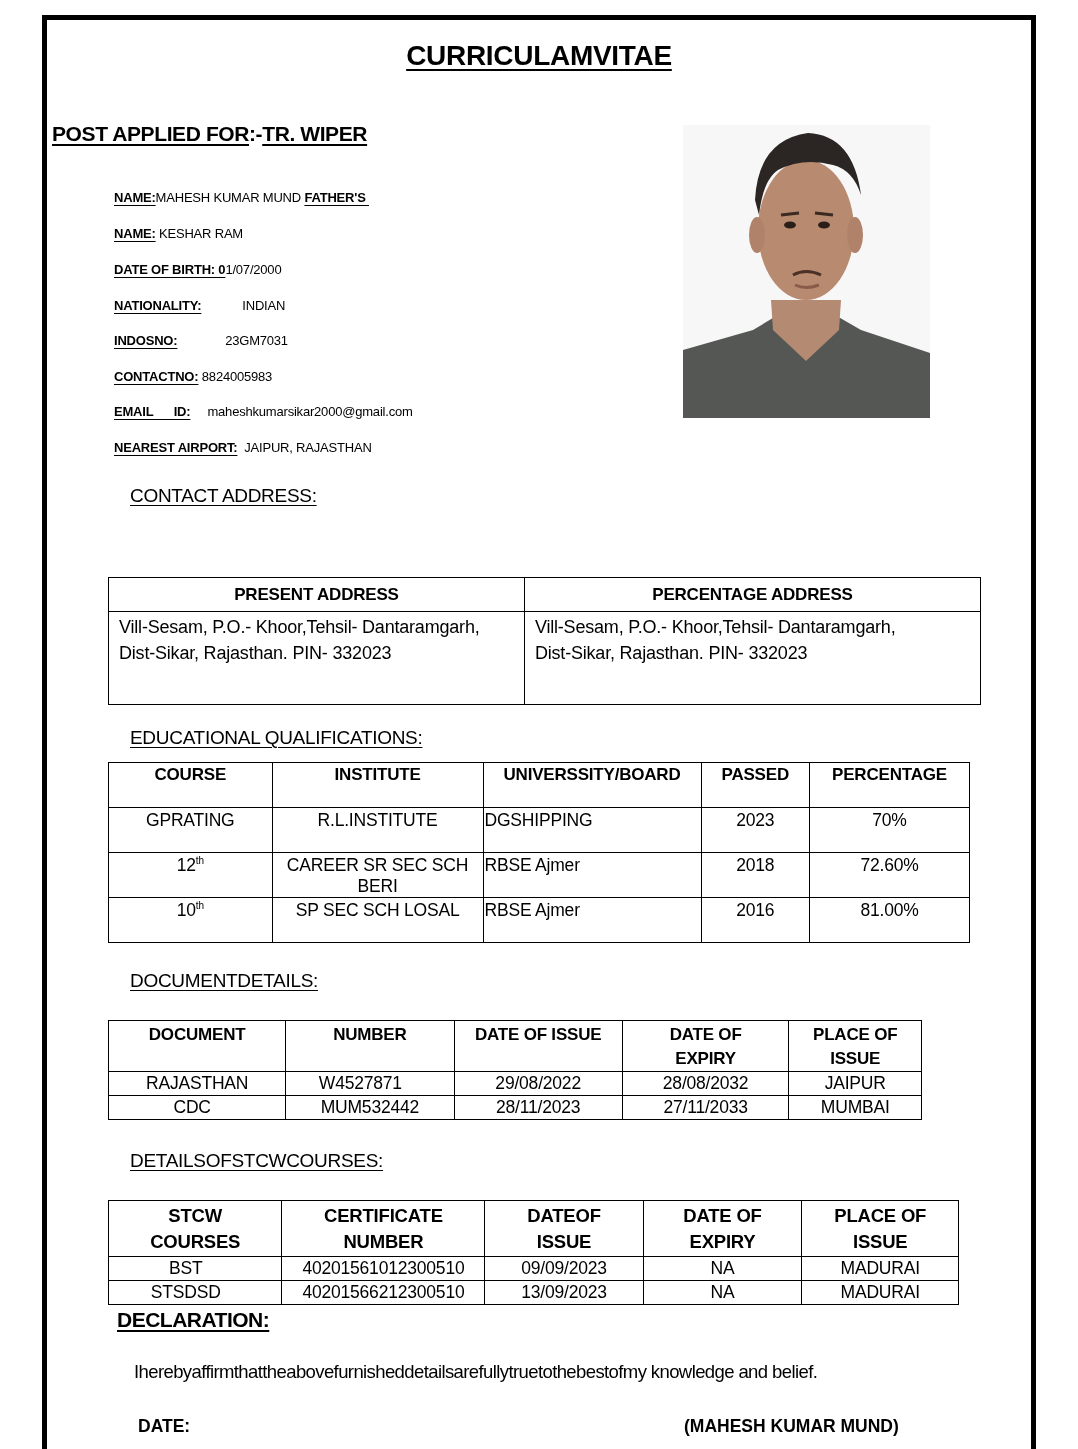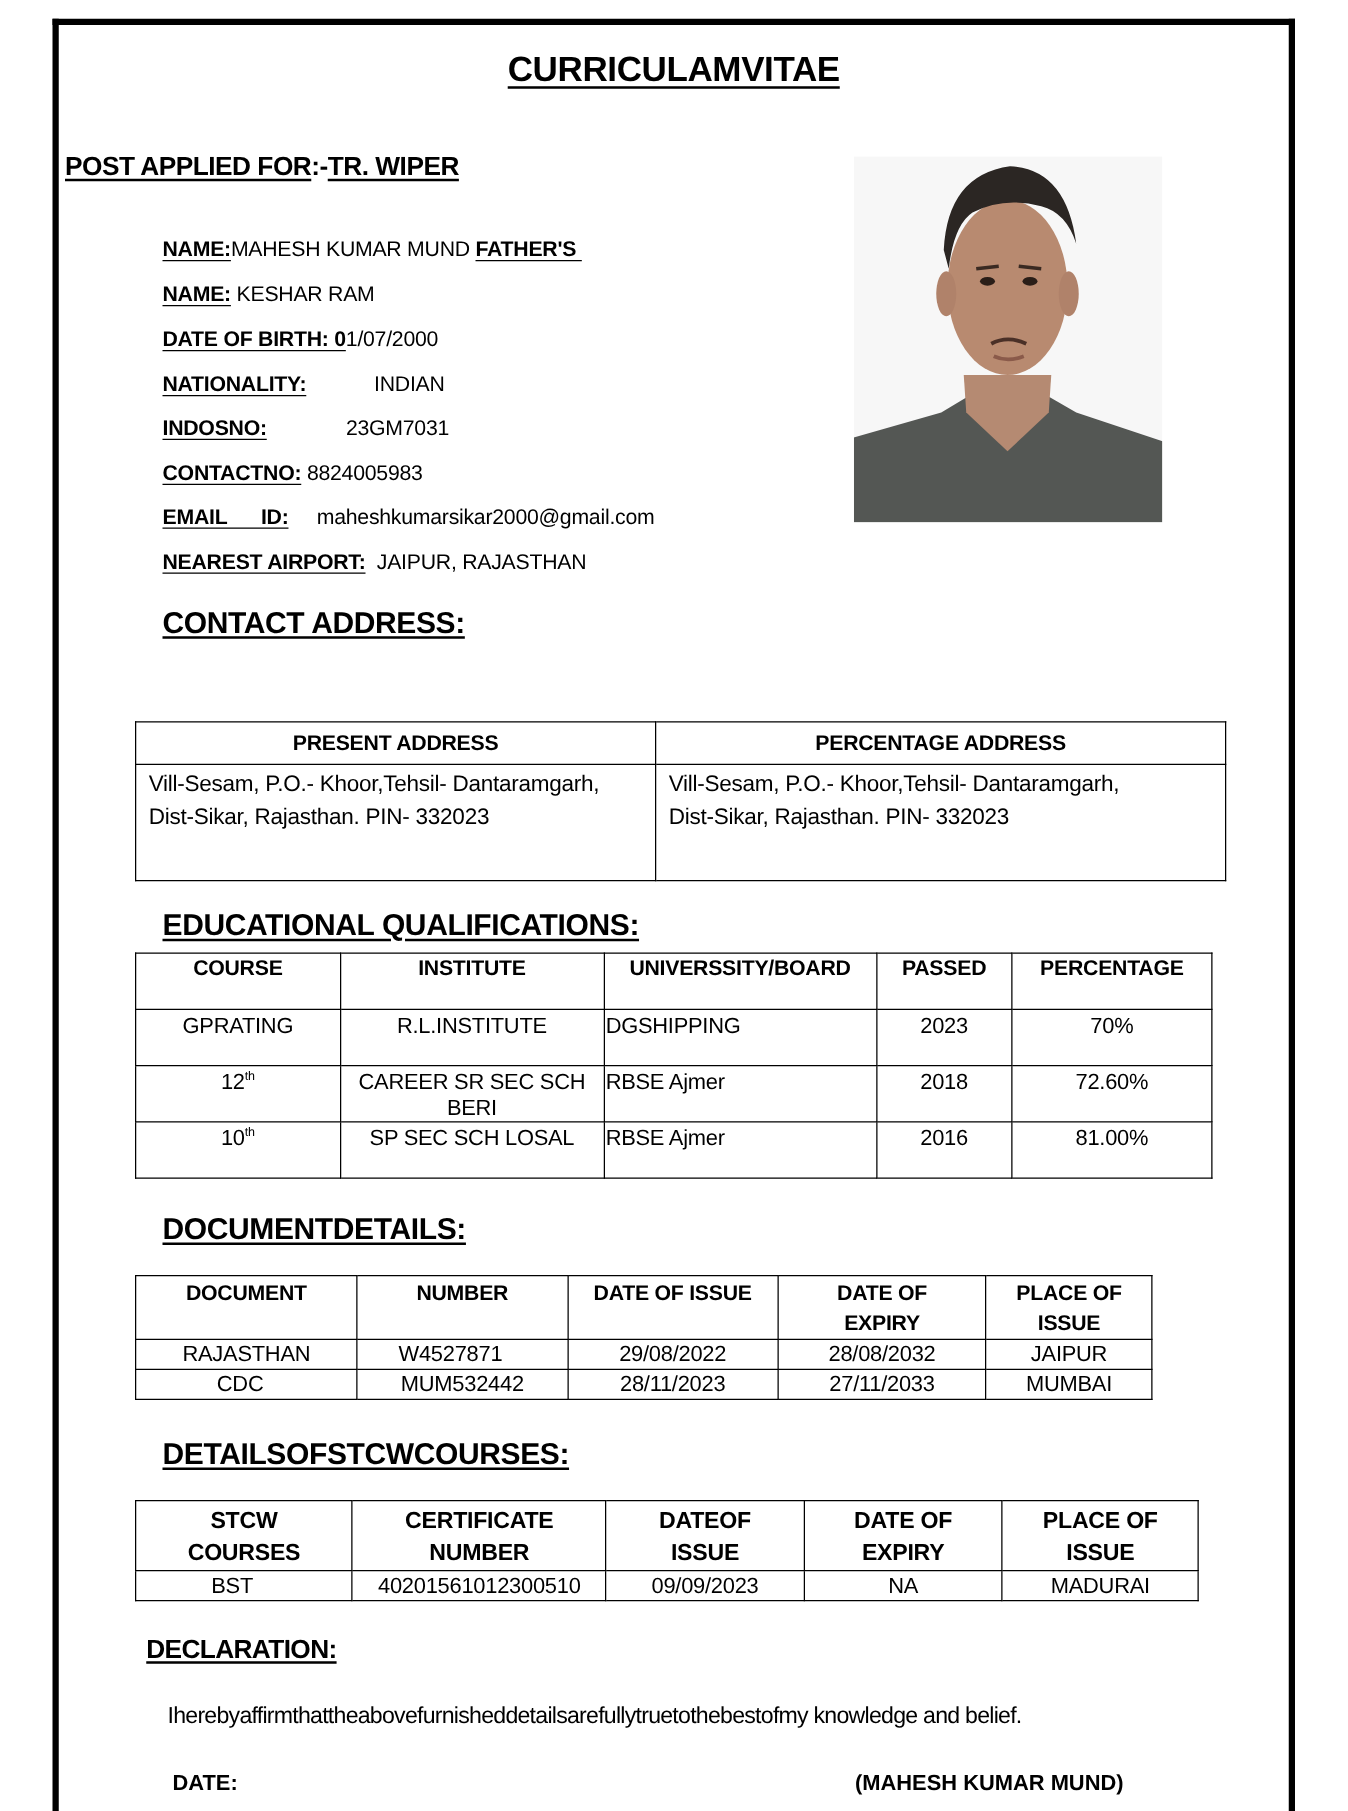--- a/index.html
+++ b/index.html
@@ -5,24 +5,24 @@
   html, body { margin: 0; padding: 0; background: #ffffff; }
   body { width: 1078px; height: 1449px; position: relative; overflow: hidden;
          font-family: "Liberation Sans", sans-serif; color: #000; }
   .frame { position: absolute; left: 42px; top: 15px; width: 984px; height: 1450px;
            border: 5px solid #000; border-bottom: none; }
   .abs { position: absolute; }
   .title { left: 0; width: 1078px; top: 40px; text-align: center; font-size: 28px; font-weight: bold;
            text-decoration: underline; text-decoration-thickness: 2px; text-underline-offset: 4px; letter-spacing: -0.3px; }
   .post { left: 52px; top: 122px; font-size: 21px; font-weight: bold; letter-spacing: -0.4px; }
   .post span { text-decoration: underline; text-underline-offset: 3px; }
-  .field { left: 130px; font-size: 17px; letter-spacing: -0.2px; white-space: pre; text-align: center; }
+  .field { left: 114px; font-size: 13px; letter-spacing: -0.2px; white-space: pre; text-align: center; }
   .field .lbl { font-weight: bold; text-decoration: underline; text-underline-offset: 3px; }
   .photo { left: 683px; top: 125px; width: 247px; height: 293px; background: #fff; overflow: hidden; }
-  .sec-h { left: 130px; font-size: 24px; font-weight: bold; text-decoration: underline;
+  .sec-h { left: 130px; font-size: 19px; font-weight: normal; text-decoration: underline;
            text-underline-offset: 3px; letter-spacing: -0.3px; text-align: right; }
   table { border-collapse: collapse; position: absolute; font-size: 17px; letter-spacing: -0.2px; }
   td, th { border: 1px solid #000; padding: 0 20px; }
   th { font-weight: bold; vertical-align: top; }
   .addr { left: 108px; top: 577px; width: 873px; }
   .addr th { height: 33px; text-align: center; vertical-align: middle; font-size: 17px; }
   .addr td { height: 88px; vertical-align: top; line-height: 26px; padding: 2px 10px; font-size: 18px; }
   .edu { left: 108px; top: 762px; width: 862px; }
   .edu th { height: 42px; padding-top: 2px; text-align: center; }
   .edu td { height: 42px; vertical-align: top; padding-top: 2px; font-size: 17.5px; }
@@ -171,19 +171,26 @@
     <th style="width:18.7%">DATE OF EXPIRY</th>
     <th>PLACE OF ISSUE</th>
   </tr>
   <tr>
     <td class="l">BST</td>
     <td>40201561012300510</td>
     <td>09/09/2023</td>
     <td>NA</td>
     <td>MADURAI</td>
   </tr>
+  <tr>
+    <td class="l">STSDSD</td>
+    <td>40201566212300510</td>
+    <td>13/09/2023</td>
+    <td>NA</td>
+    <td>MADURAI</td>
+  </tr>
 </tbody>
   </table>
 
 <div class="abs decl-h">DECLARATION:</div>
 <div class="abs decl">Iherebyaffirmthattheabovefurnisheddetailsarefullytruetothebestofmy knowledge and belief.</div>
 <div class="abs date">DATE:</div>
 <div class="abs sign">(MAHESH KUMAR MUND)</div>
 
 </body></html>

